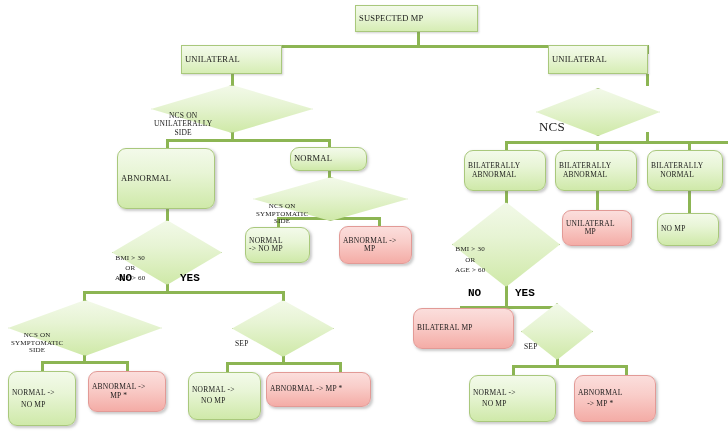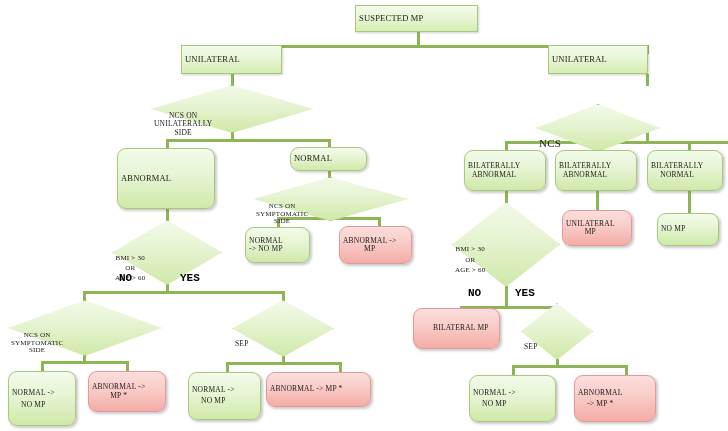--- a/index.html
+++ b/index.html
@@ -219,21 +219,21 @@
     <span class="tx" style="line-height:1.45;">
       <span>NORMAL -&gt;</span><br>
       <span>NO MP</span>
     </span>
   </div>
 
   <div class="node rrect red" style="left:266px;top:372px;width:105px;height:35px;font-size:7.5px;">
     <span class="tx">ABNORMAL -&gt; MP *</span>
   </div>
 
-  <div class="node diam" style="left:536px;top:104px;width:122px;height:46px;font-size:11px;">
+  <div class="node diam" style="left:536px;top:88px;width:122px;height:46px;font-size:13px;">
     <div class="dshape"></div>
     <span class="tx">NCS</span>
   </div>
 
   <div class="node rrect" style="left:464px;top:150px;width:82px;height:41px;font-size:7.5px;">
     <span class="tx">
       <span>BILATERALLY</span><br>
       <span>ABNORMAL</span>
     </span>
   </div>
@@ -267,21 +267,21 @@
     <div class="dshape"></div>
     <span class="tx" style="line-height:1.5;">
       <span>BMI &gt; 30</span><br>
       <span>OR</span><br>
       <span>AGE &gt; 60</span>
     </span>
   </div>
   <div class="branchlbl" style="left:468px;top:287px;font-size:11px;">NO</div>
   <div class="branchlbl" style="left:515px;top:287px;font-size:11px;">YES</div>
 
-  <div class="node rrect red" style="left:413px;top:308px;width:87px;height:41px;font-size:7.5px;padding-left:16px;">
+  <div class="node rrect red" style="left:413px;top:308px;width:101px;height:41px;font-size:7.5px;">
     <span class="tx">BILATERAL MP</span>
   </div>
 
   <div class="node diam" style="left:521px;top:303px;width:70px;height:55px;font-size:7.5px;">
     <div class="dshape"></div>
     <span class="tx">SEP</span>
   </div>
 
   <div class="node rrect" style="left:469px;top:375px;width:87px;height:47px;font-size:7.5px;">
     <span class="tx" style="line-height:1.45;">

